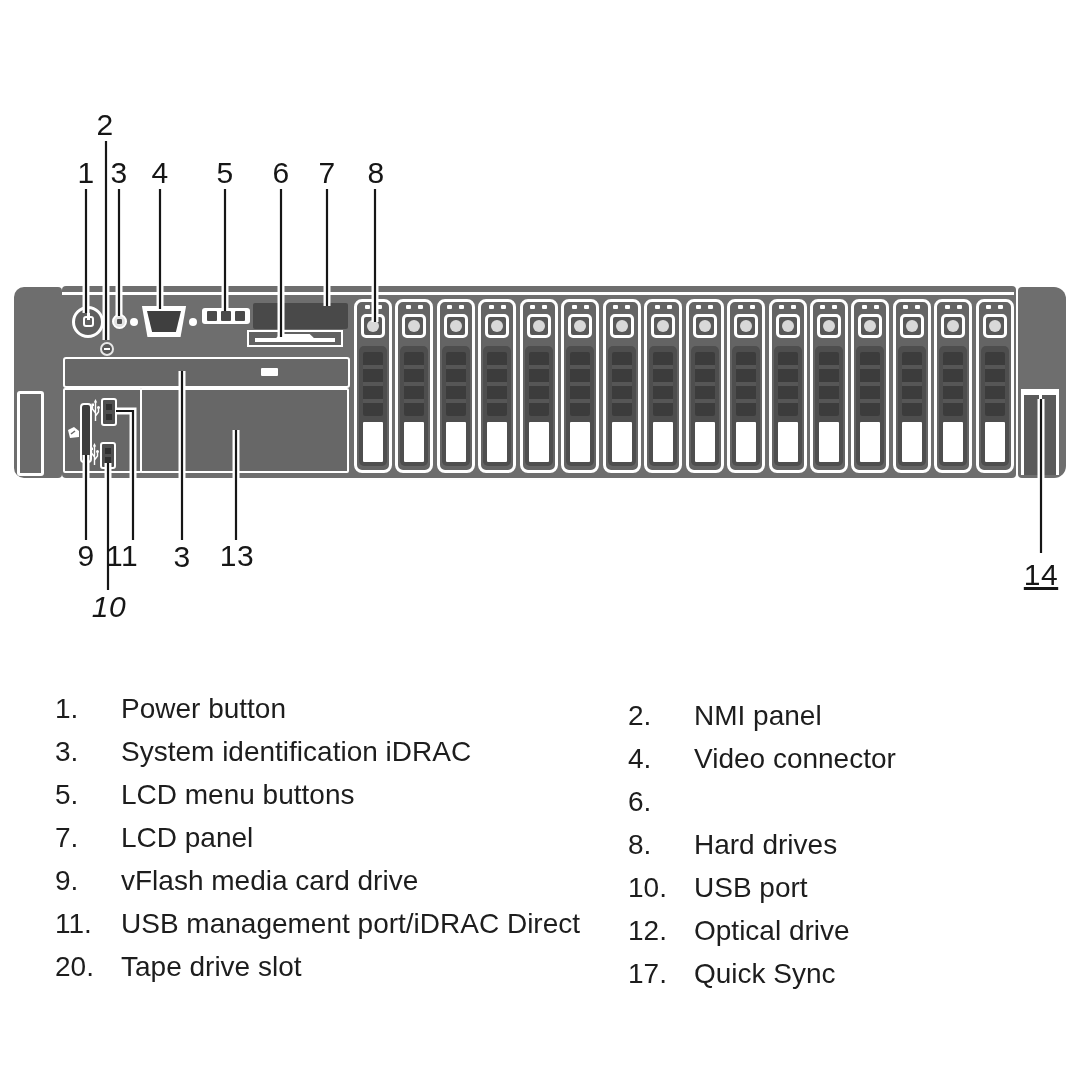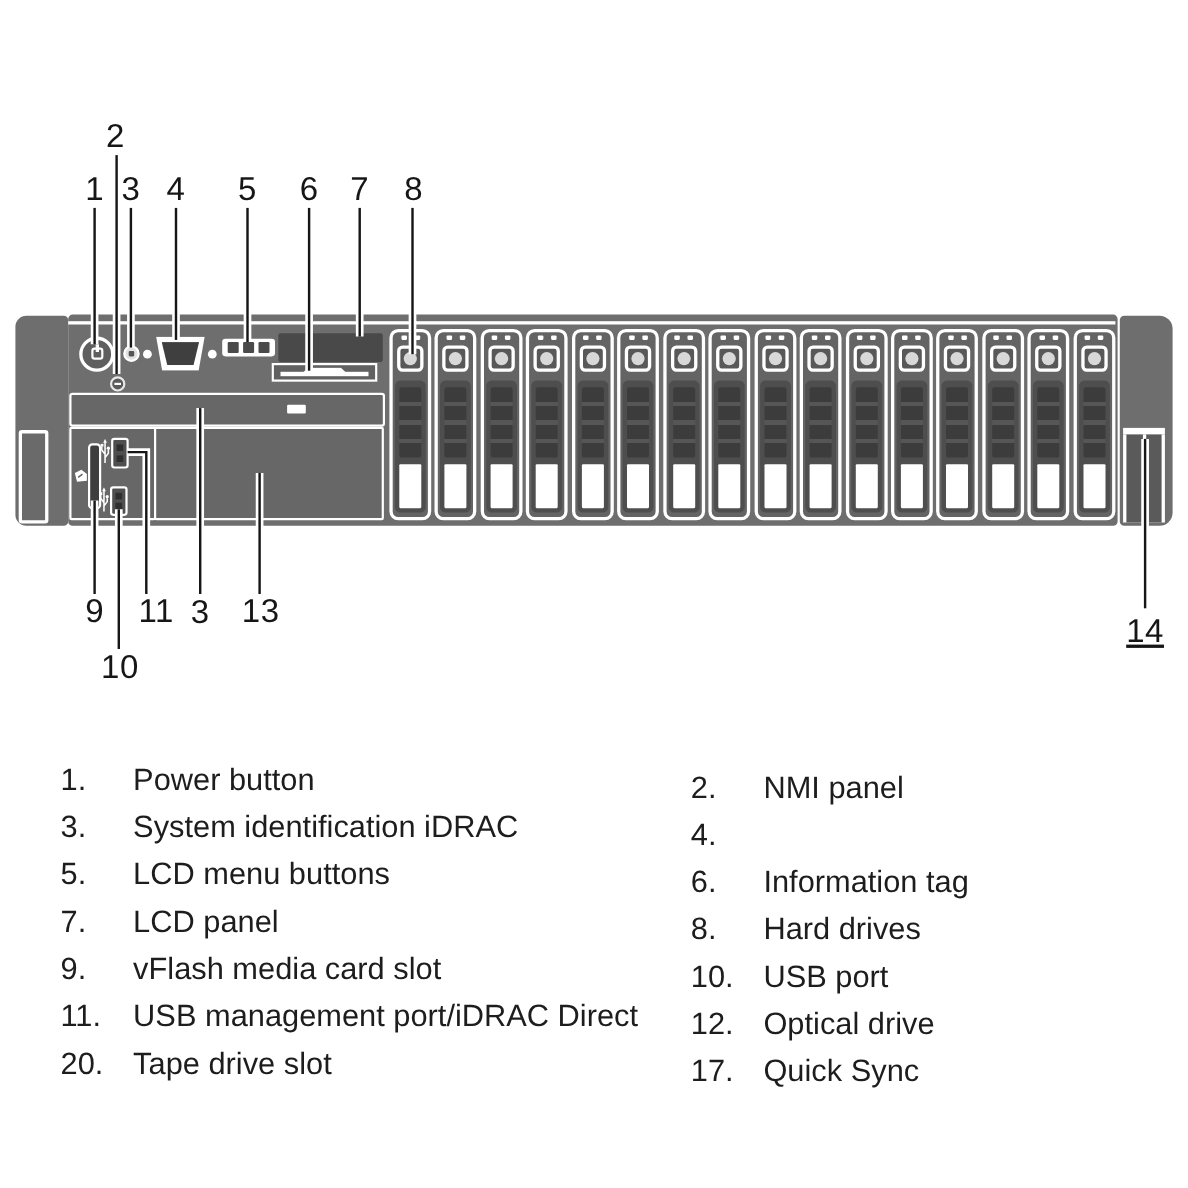--- a/index.html
+++ b/index.html
@@ -404,22 +404,22 @@
   <div id="callout-layer">
       <div class="cnum" style="left: 86px; top: 173px;">1</div>
       <div class="cnum" style="left: 105px; top: 125px;">2</div>
       <div class="cnum" style="left: 119px; top: 173px;">3</div>
       <div class="cnum" style="left: 160px; top: 173px;">4</div>
       <div class="cnum" style="left: 225px; top: 173px;">5</div>
       <div class="cnum" style="left: 281px; top: 173px;">6</div>
       <div class="cnum" style="left: 327px; top: 173px;">7</div>
       <div class="cnum" style="left: 376px; top: 173px;">8</div>
       <div class="cnum" style="left: 86px; top: 556px;">9</div>
-      <div class="cnum" style="left: 109px; top: 607px;">10</div>
-      <div class="cnum" style="left: 142px; top: 556px;">11</div>
+      <div class="cnum" style="left: 109px; top: 607px; font-style: italic;">10</div>
+      <div class="cnum" style="left: 122px; top: 556px;">11</div>
       <div class="cnum" style="left: 182px; top: 557px;">3</div>
       <div class="cnum" style="left: 237px; top: 556px;">13</div>
       <div class="cnum" style="left: 1041px; top: 575px; text-decoration: underline;">14</div>
     </div>
 
   <div class="legend-col" id="legend-left">
       <div class="lrow">
         <span class="lnum">1.</span>
         <span class="llabel">Power button</span>
       </div>
@@ -430,42 +430,42 @@
       <div class="lrow">
         <span class="lnum">5.</span>
         <span class="llabel">LCD menu buttons</span>
       </div>
       <div class="lrow">
         <span class="lnum">7.</span>
         <span class="llabel">LCD panel</span>
       </div>
       <div class="lrow">
         <span class="lnum">9.</span>
-        <span class="llabel">vFlash media card slot</span>
+        <span class="llabel">vFlash media card drive</span>
       </div>
       <div class="lrow">
         <span class="lnum">11.</span>
         <span class="llabel">USB management port/iDRAC Direct</span>
       </div>
       <div class="lrow">
         <span class="lnum">20.</span>
         <span class="llabel">Tape drive slot</span>
       </div>
     </div>
   <div class="legend-col" id="legend-right">
       <div class="lrow">
         <span class="lnum">2.</span>
         <span class="llabel">NMI panel</span>
       </div>
       <div class="lrow">
         <span class="lnum">4.</span>
+        <span class="llabel">Video connector</span>
       </div>
       <div class="lrow">
         <span class="lnum">6.</span>
-        <span class="llabel">Information tag</span>
       </div>
       <div class="lrow">
         <span class="lnum">8.</span>
         <span class="llabel">Hard drives</span>
       </div>
       <div class="lrow">
         <span class="lnum">10.</span>
         <span class="llabel">USB port</span>
       </div>
       <div class="lrow">

